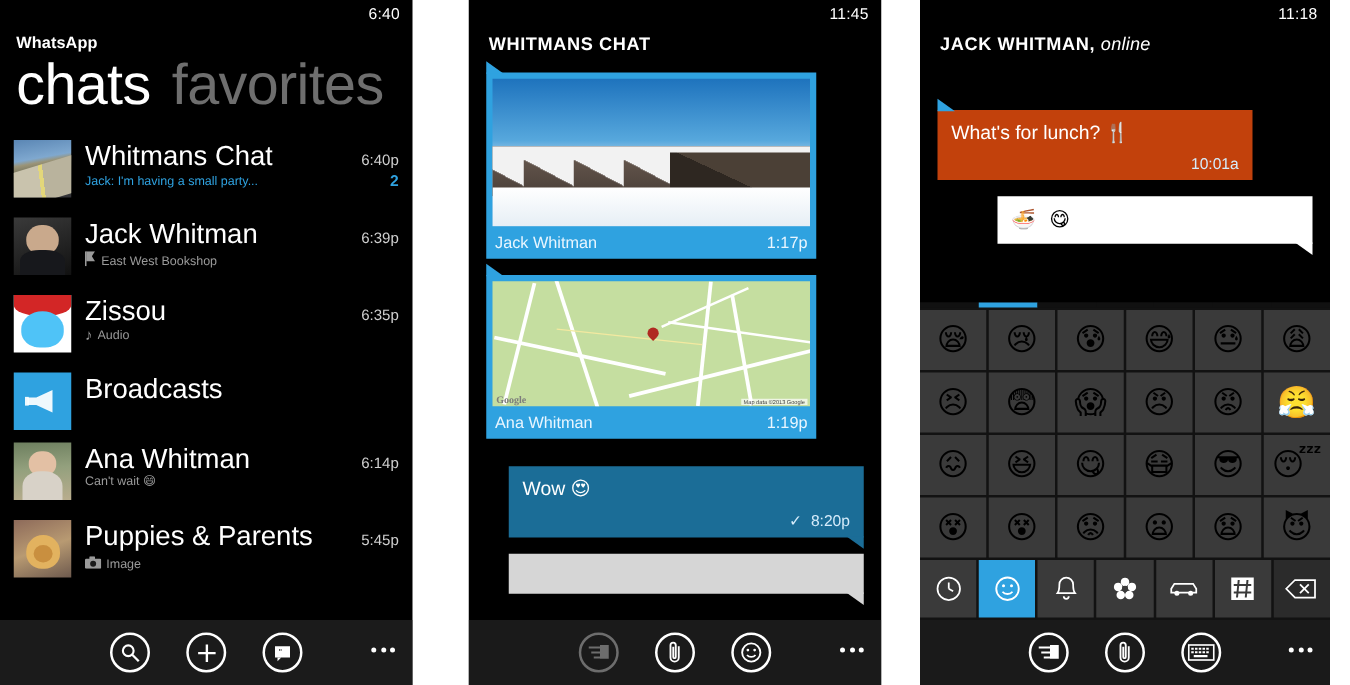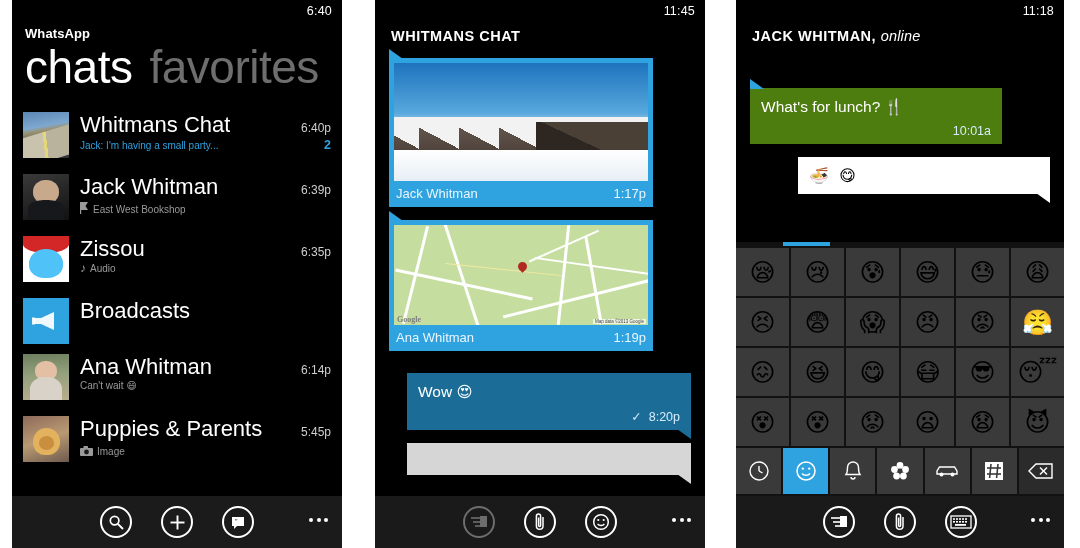--- a/index.html
+++ b/index.html
@@ -2,21 +2,21 @@
 <html><head>
 <meta charset="utf-8">
 <style>
   * { margin:0; padding:0; box-sizing:border-box; }
   html,body { width:1080px; height:548px; background:#ffffff; overflow:hidden; }
   body { font-family:"Liberation Sans","DejaVu Sans",sans-serif; -webkit-font-smoothing:antialiased; }
 
   .stage { position:relative; width:1080px; height:548px; background:#ffffff; }
 
   .phone { position:absolute; top:0; height:548px; background:#000000; overflow:hidden; }
-  #panel-chats     { left:12px;   width:330px; }
+  #panel-chats     { left:0;   width:330px; }
   #panel-thread    { left:375px; width:330px; }
   #panel-emoji     { left:736px; width:328px; }
 
   
   .statusbar { height:22px; display:flex; align-items:center; justify-content:flex-end;
                padding-right:10px; color:#ffffff; font-size:12.5px; letter-spacing:.2px; }
 
   
   .app-name { color:#ffffff; font-size:13px; font-weight:bold; padding:4px 13px 0 13px; letter-spacing:.1px; }
   .pivot { display:flex; align-items:baseline; gap:17px; padding:0 13px; margin-top:-2px; }
@@ -125,21 +125,21 @@
              font-family:"Liberation Serif",serif; }
 
   .txt-bubble { padding:9px 11px 6px 11px; }
   .txt-line { color:#ffffff; font-size:15.5px; line-height:1.25; }
   .txt-meta { display:flex; align-items:center; justify-content:flex-end; gap:7px;
               color:#d6ecfb; font-size:12.5px; margin-top:8px; }
   .empty-bubble { height:32px; }
 
   
   .p3-msgs { padding:18px 14px 0 14px; }
-  .p3-in { position:relative; margin-right:48px; background:#4d7c0f; }
+  .p3-in { position:relative; margin-right:48px; background:#c2410c; }
   .p3-out { position:relative; margin-left:48px; background:#ffffff; min-height:36px; }
   .p3-emoji-line { padding:9px 11px; font-size:16px; letter-spacing:3px; }
 
   .emoji-panel { position:absolute; left:0; bottom:52px; width:100%; background:#111; }
   .tabstrip { height:4px; display:flex; }
   .tabstrip i { flex:1; display:block; background:#111; }
   .tabstrip i.on { background:#2fa2e0; }
 
   .emoji-grid { display:grid; grid-template-columns:repeat(6,1fr); gap:2px; background:#121212; padding:2px 0 0 0; }
   .emoji-cell { background:#3a3a3a; height:48px; display:flex; align-items:center; justify-content:center;

